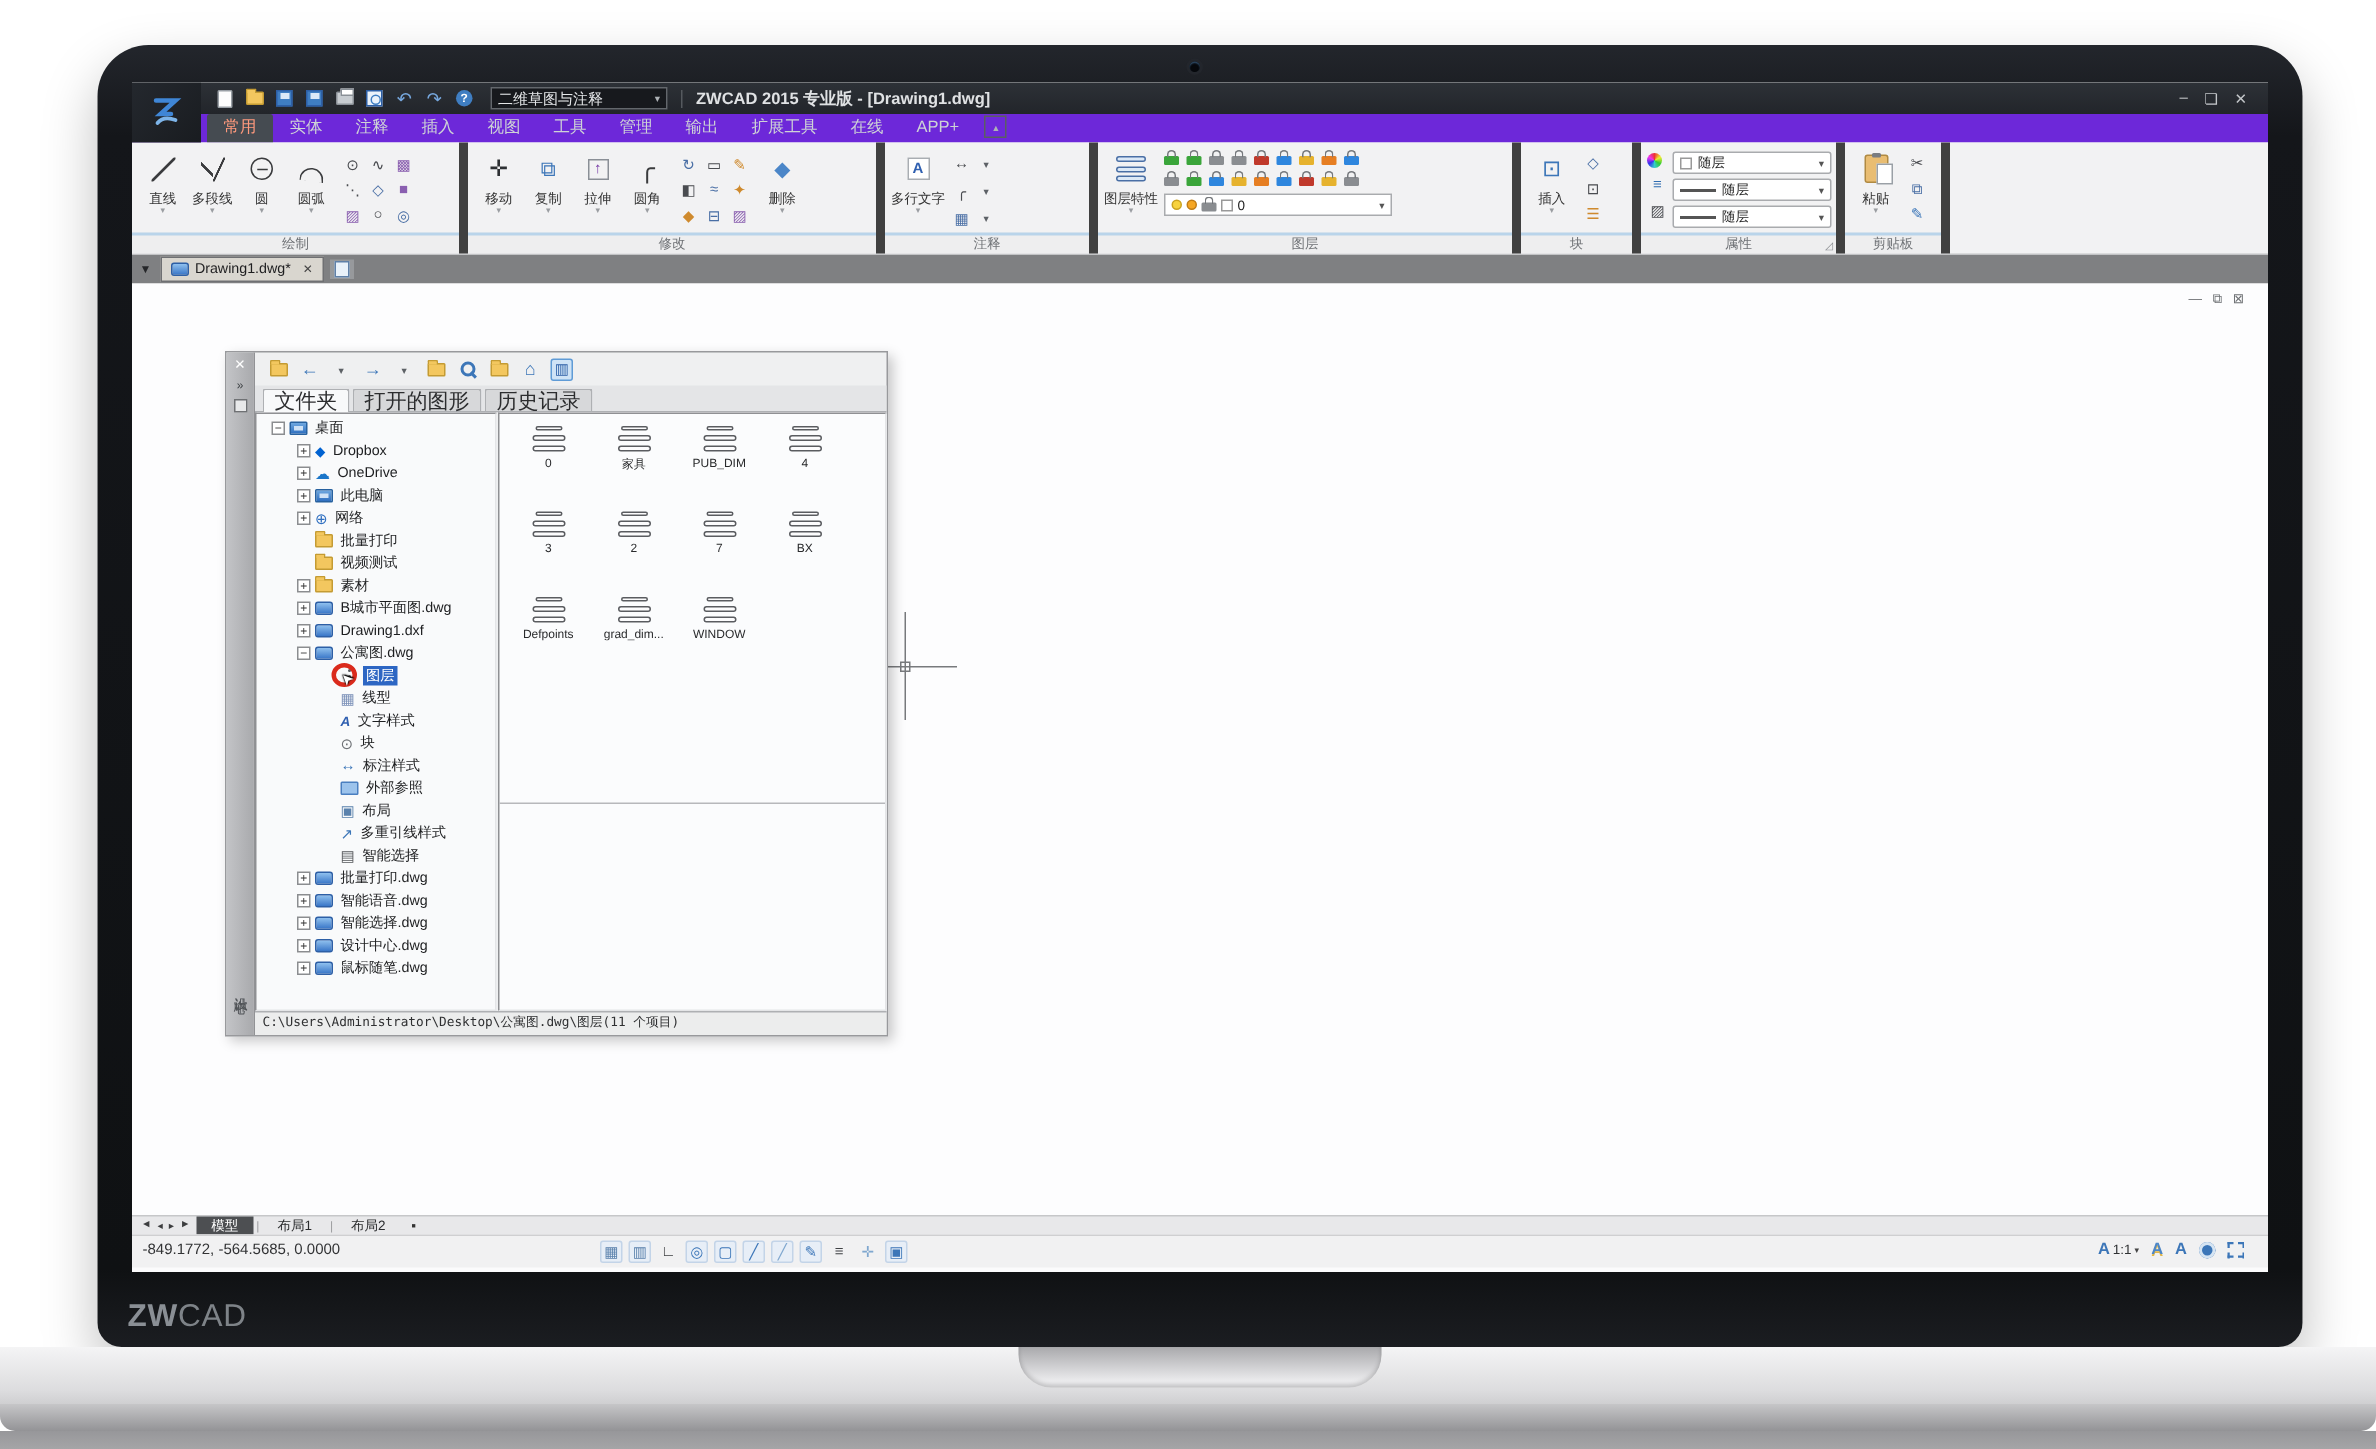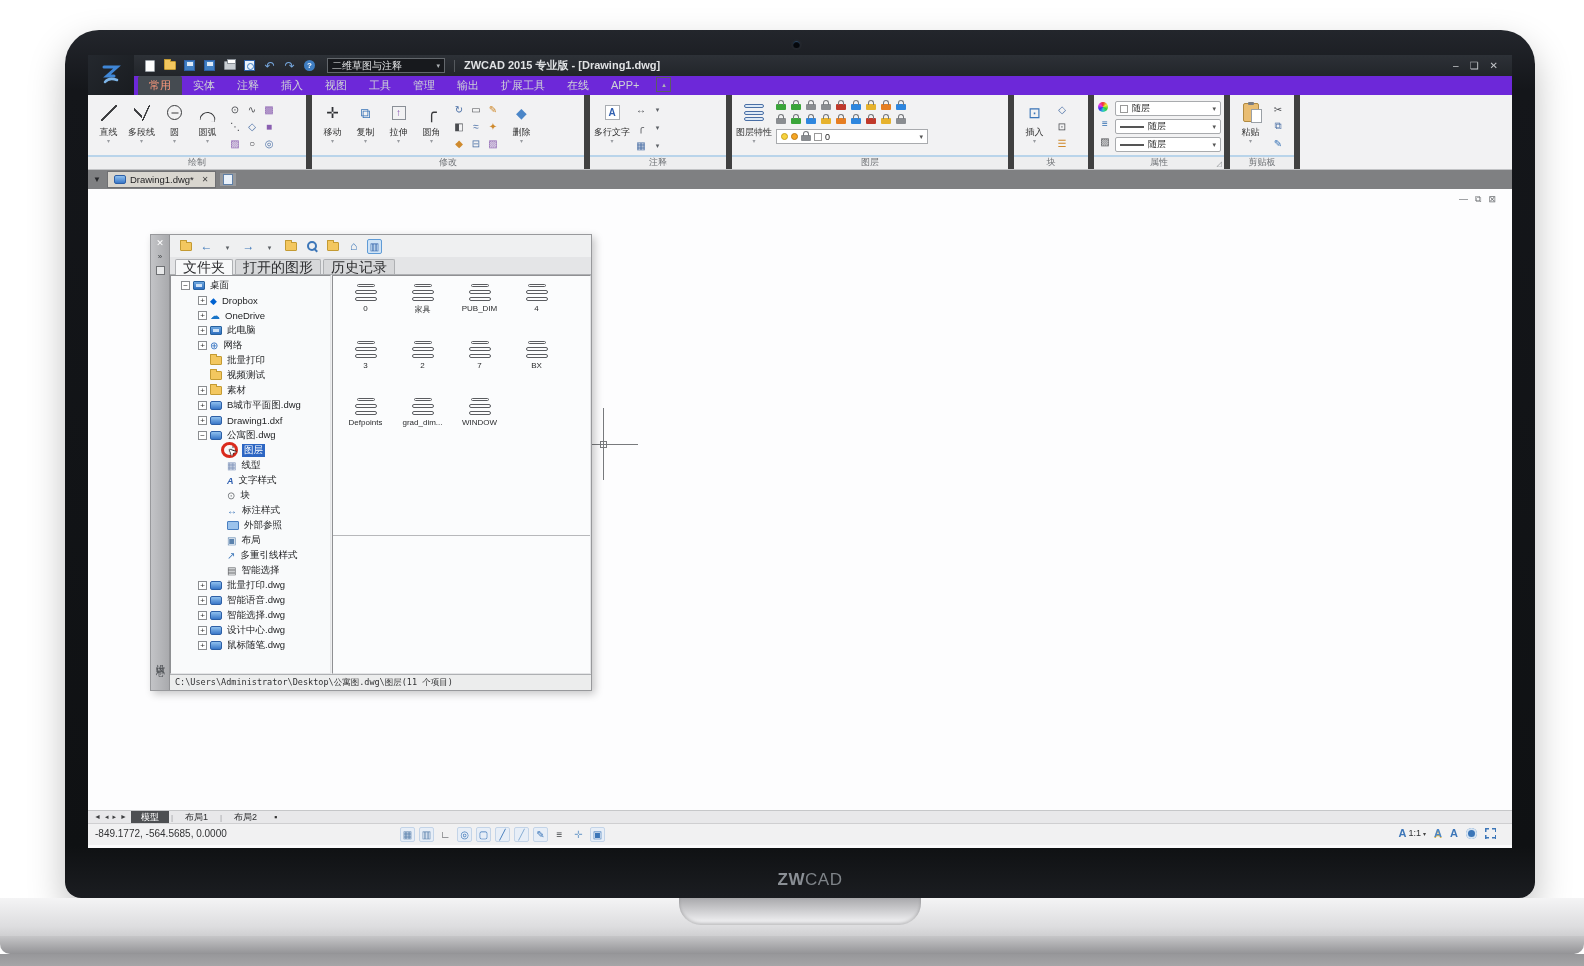--- a/index.html
+++ b/index.html
@@ -5,21 +5,21 @@
   html,body{margin:0;padding:0;background:#fff;}
   .stage{position:relative;width:1584px;height:966px;background:#fff;overflow:hidden;
          font-family:"Liberation Sans",sans-serif;-webkit-font-smoothing:antialiased;}
   
   .bezel{position:absolute;left:65px;top:30px;width:1470px;height:868px;
          background:linear-gradient(#23262c,#14161a 7%,#0f1113 94%,#1b1d21);
          border-radius:34px 34px 16px 16px;box-shadow:0 16px 36px rgba(0,0,0,.25);}
   .camera{position:absolute;left:728px;top:11px;width:7px;height:7px;border-radius:50%;
           background:#06080c;box-shadow:0 0 0 2px #23262c, inset 0 1px 1px #2e4a66;}
   .screen{position:absolute;left:23px;top:25px;width:1424px;height:793px;background:#fbfbfc;overflow:hidden;}
-  .brand{position:absolute;left:0;right:0;bottom:8px;text-align:center;color:#7e8388;font-size:17px;letter-spacing:.5px;padding-left:20px;}
+  .brand{position:absolute;left:0;right:0;bottom:8px;color:#7e8388;font-size:21px;letter-spacing:.5px;padding-left:20px;}
   .brand b{font-weight:bold;color:#8a8f95;}
   .deck{position:absolute;left:0;top:898px;width:1584px;height:38px;background:linear-gradient(#f4f4f5,#dddddf 75%,#cfcfd1);}
   .notch{position:absolute;left:679px;top:898px;width:242px;height:27px;border-radius:0 0 22px 22px;
          background:linear-gradient(#a9a9ac,#ececee 85%);box-shadow:inset 0 -2px 3px rgba(0,0,0,.18);}
   .deck-edge{position:absolute;left:0;top:936px;width:1584px;height:18px;border-radius:0 0 10px 10px;
          background:linear-gradient(#c6c6c8,#939396);}
   .floor{position:absolute;left:0;top:954px;width:1584px;height:12px;background:linear-gradient(#97979a,#a5a5a7);}
   
   .titlebar{position:absolute;left:0;top:0;right:0;height:21px;display:flex;align-items:center;
             background:linear-gradient(#2d3137,#22252a);color:#d6d8da;}

